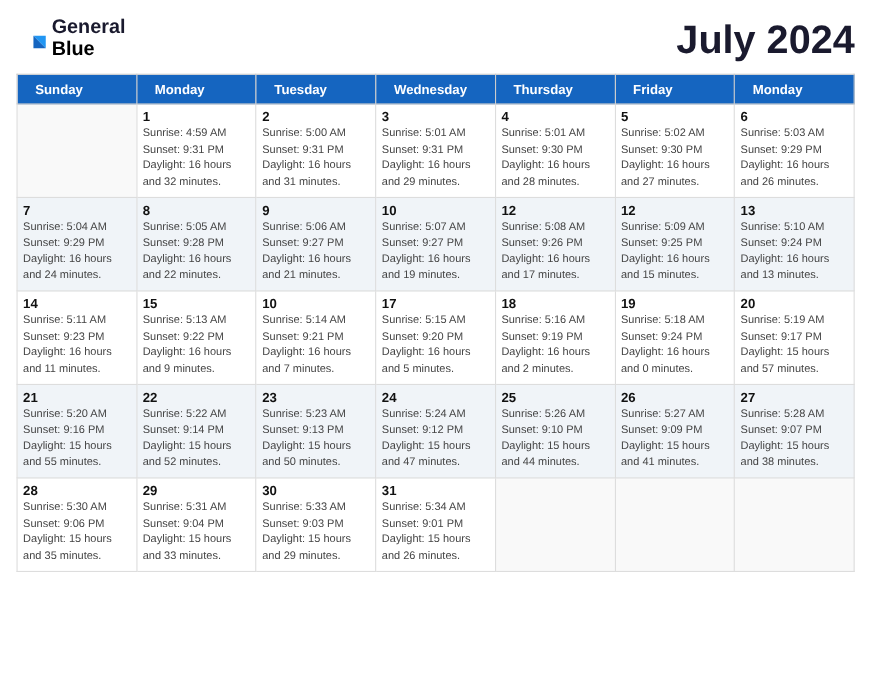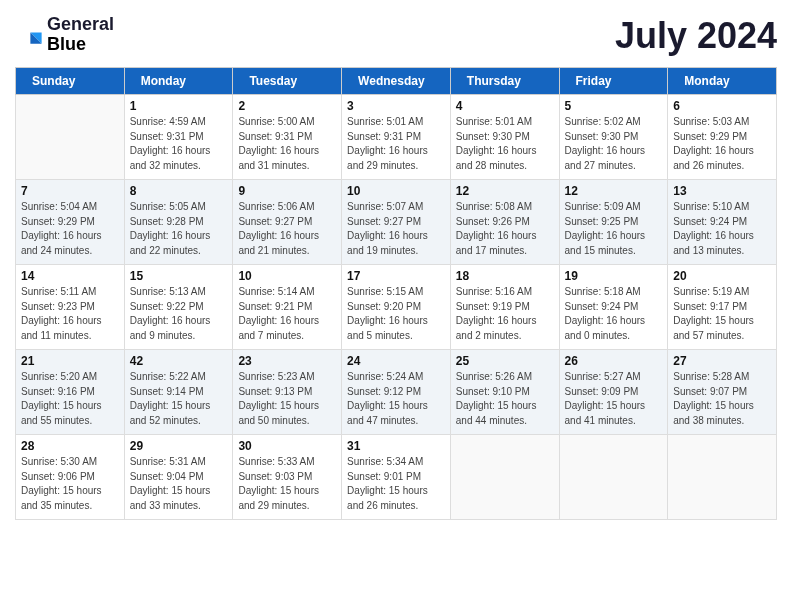--- a/index.html
+++ b/index.html
@@ -269,21 +269,21 @@
       </tr>
       <tr>
         <td class="alt-row">
           <span class="day-num">21</span>
           <div class="day-info">Sunrise: 5:20 AM
 Sunset: 9:16 PM
 Daylight: 15 hours
 and 55 minutes.</div>
         </td>
         <td class="alt-row">
-          <span class="day-num">42</span>
+          <span class="day-num">22</span>
           <div class="day-info">Sunrise: 5:22 AM
 Sunset: 9:14 PM
 Daylight: 15 hours
 and 52 minutes.</div>
         </td>
         <td class="alt-row">
           <span class="day-num">23</span>
           <div class="day-info">Sunrise: 5:23 AM
 Sunset: 9:13 PM
 Daylight: 15 hours

